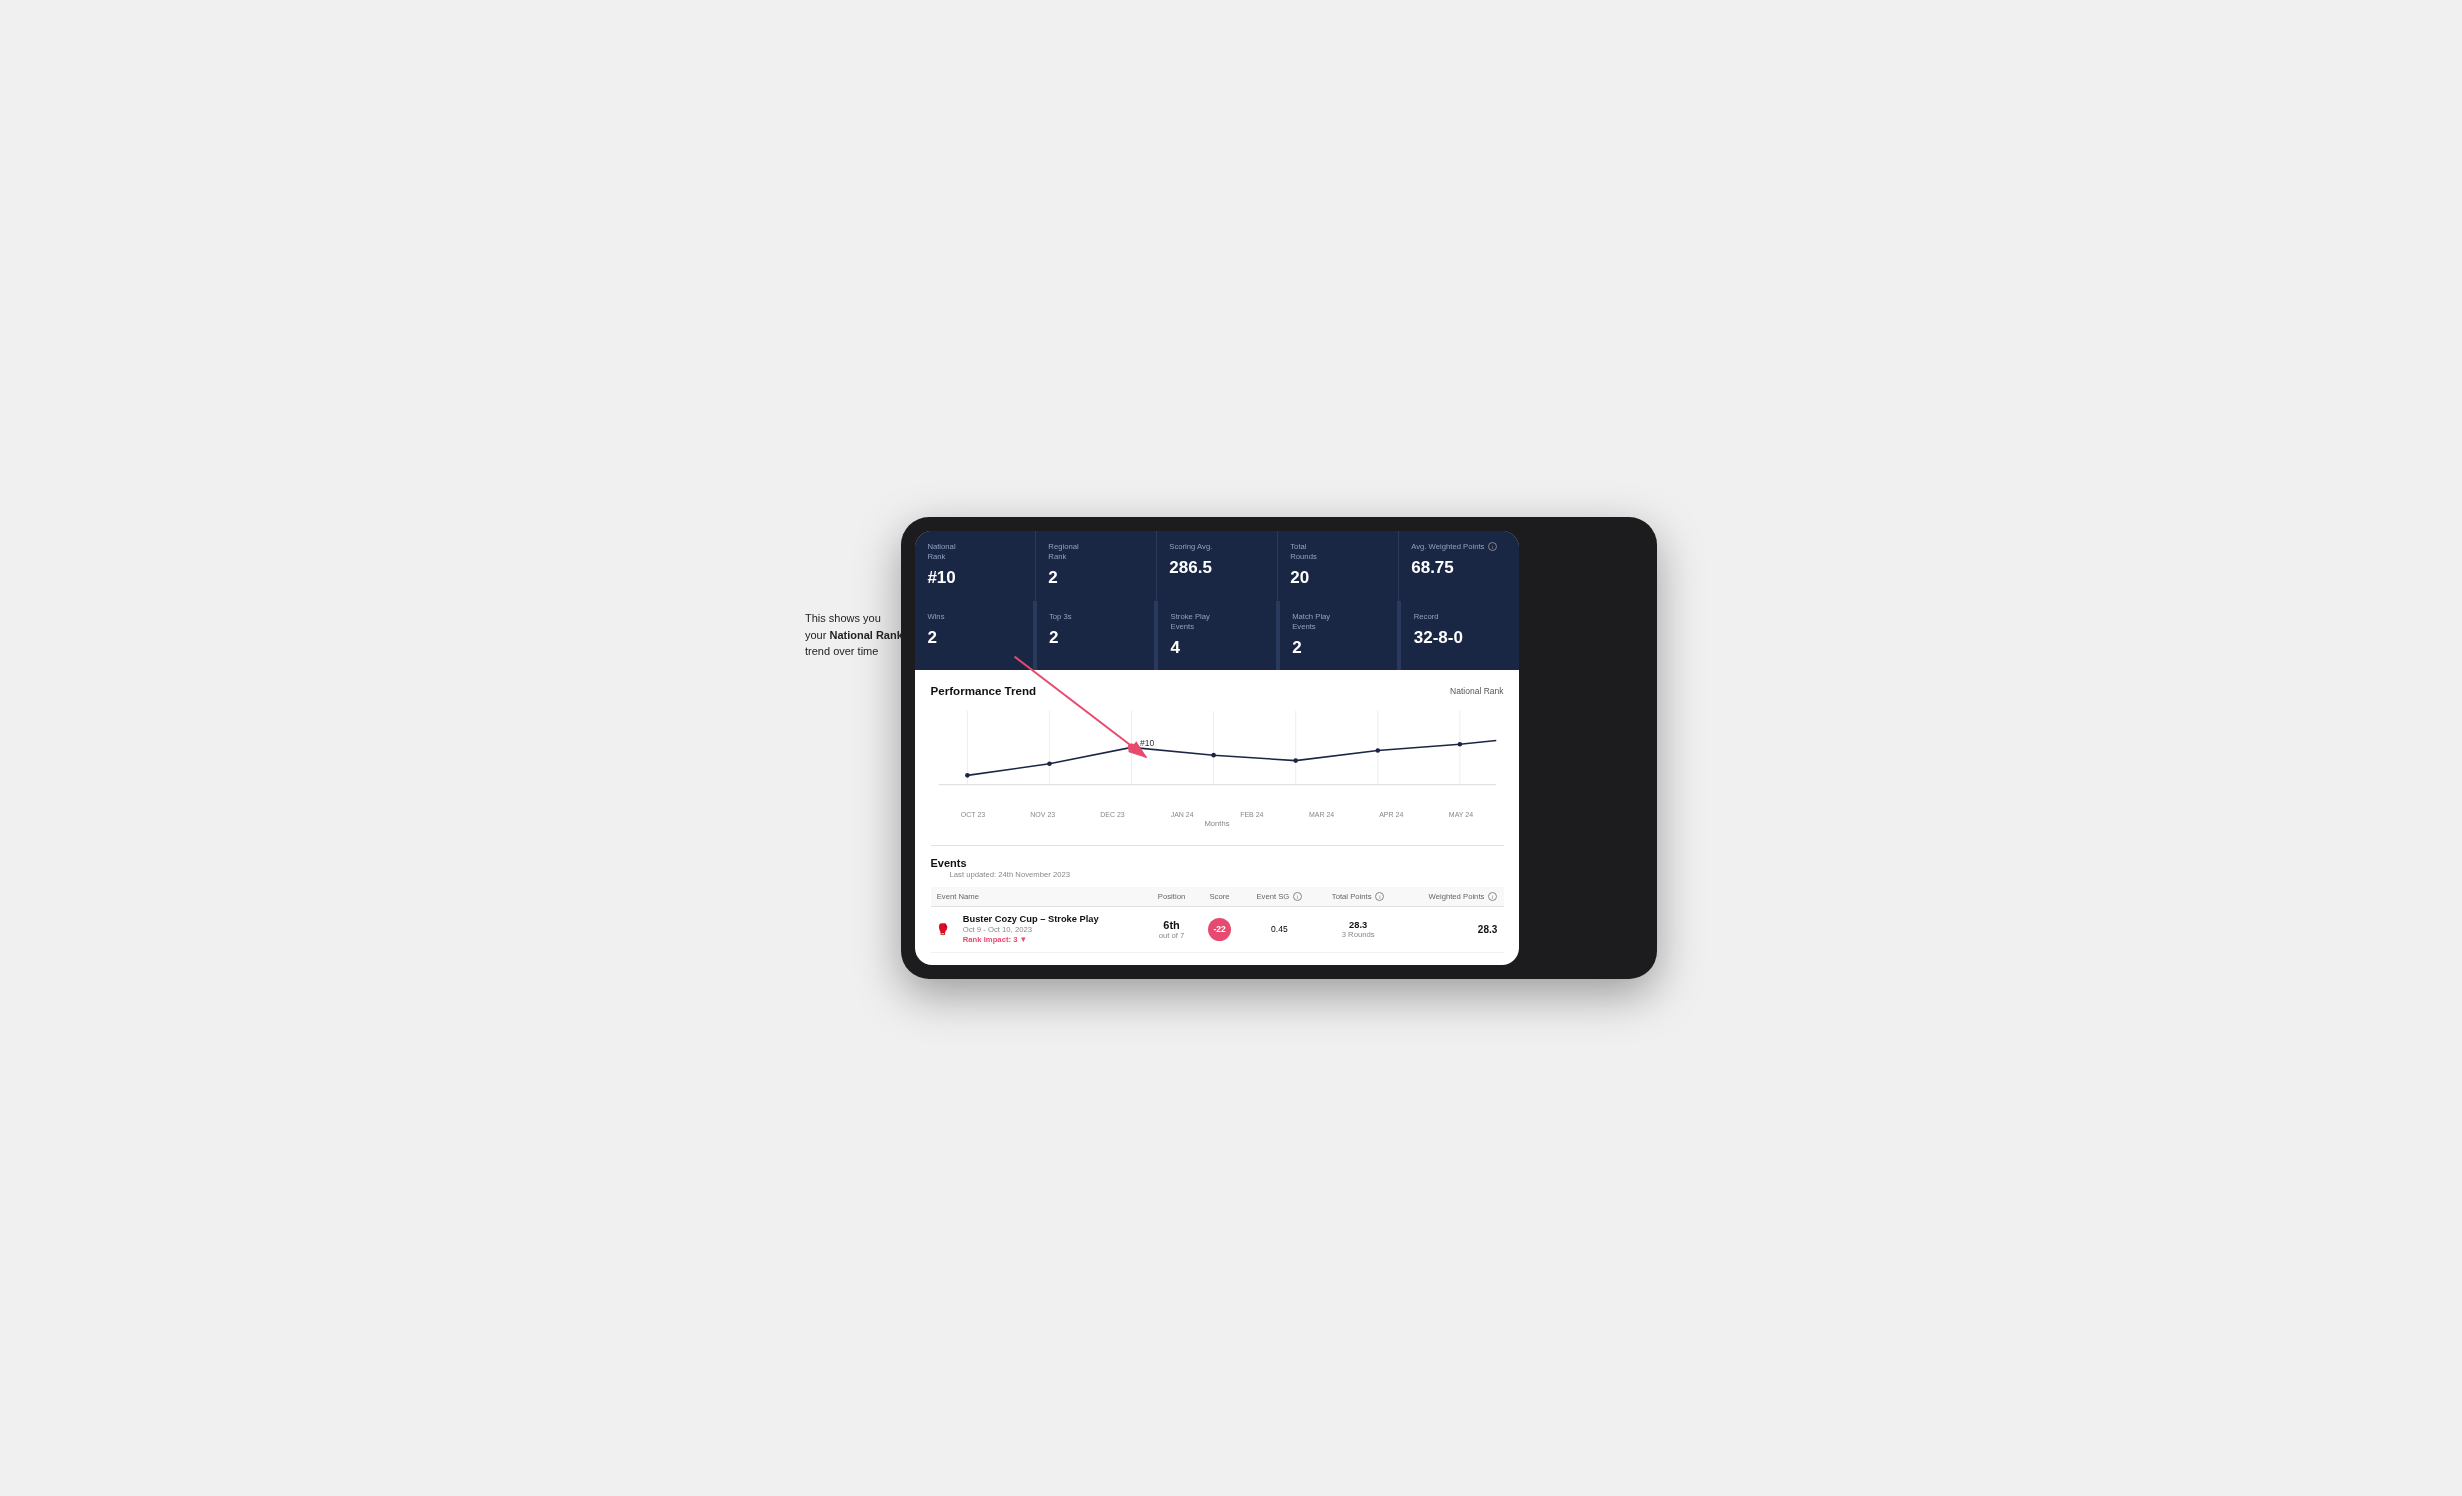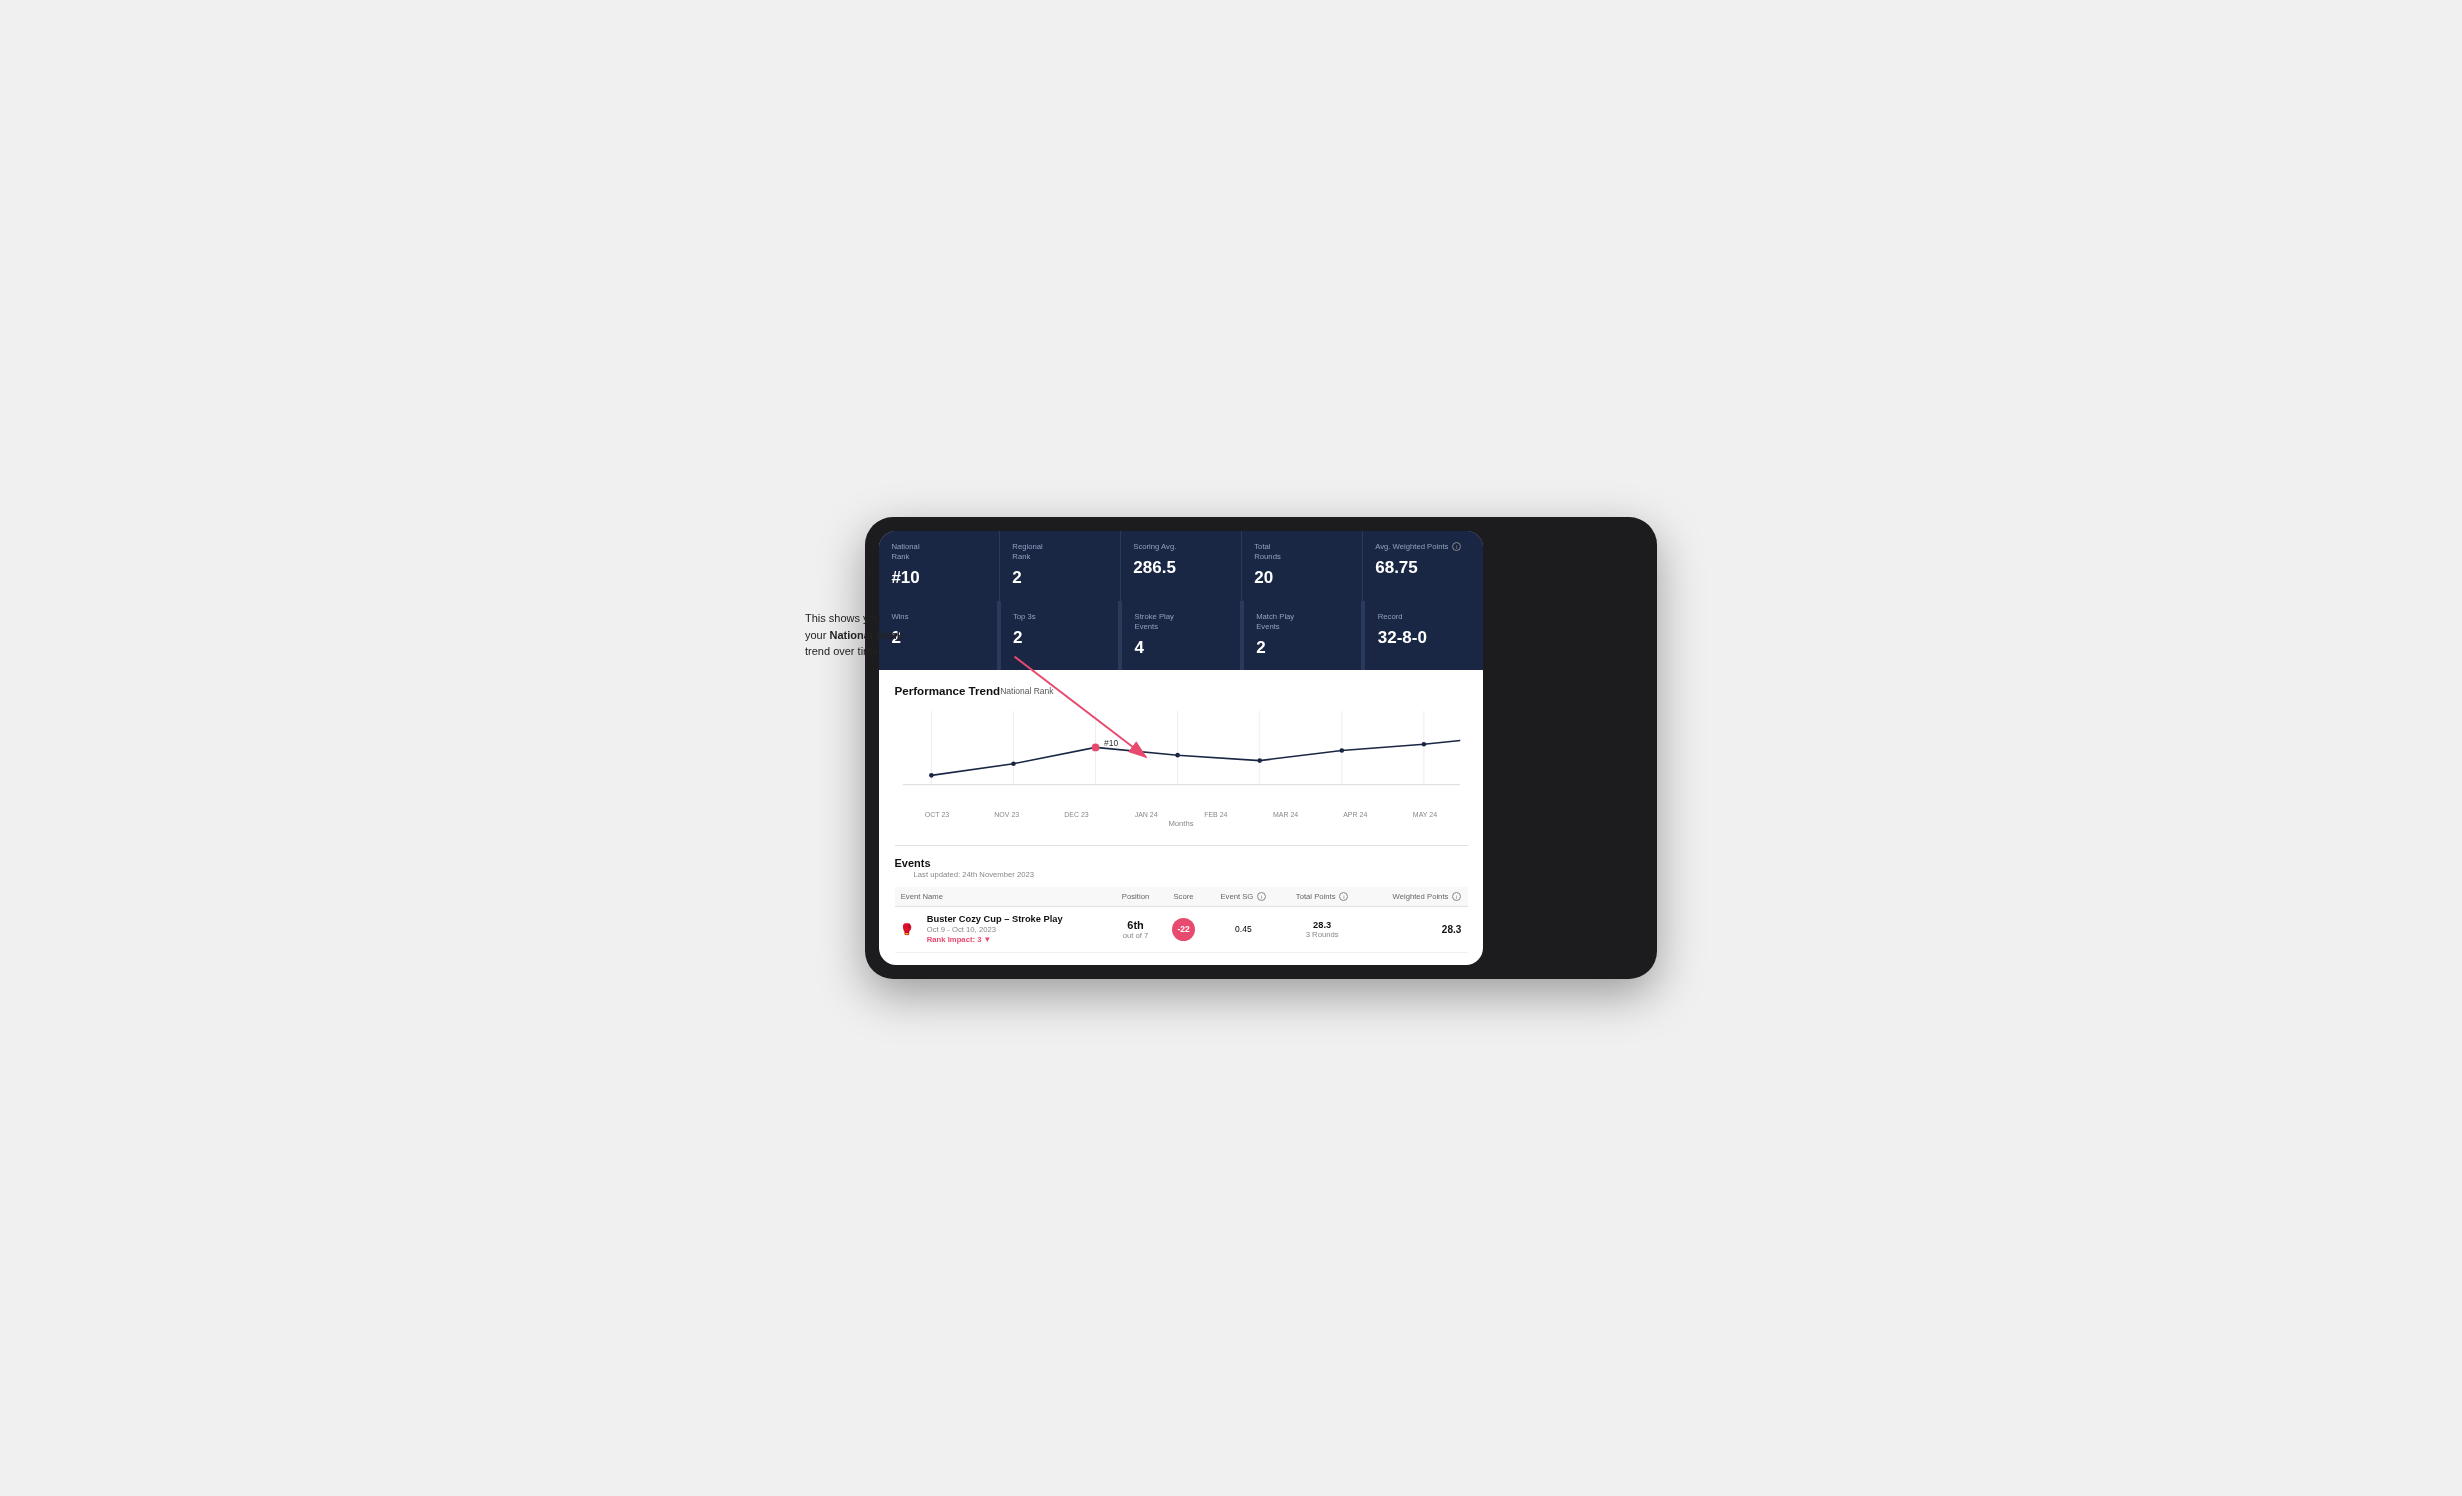--- a/index.html
+++ b/index.html
@@ -34,21 +34,21 @@
     .arrow-svg {
       position: absolute;
       left: 101px;
       top: 101px;
       z-index: 10;
       pointer-events: none;
     }
 
     
     .tablet-frame {
-      margin-left: 60px;
+      margin-left: 96px;
       background: #1c1c1e;
       border-radius: 28px;
       padding: 14px;
       box-shadow: 0 15.5px 46px rgba(0,0,0,0.35);
     }
 
     .tablet-screen {
       background: #fff;
       border-radius: 17px;
       overflow: hidden;
@@ -97,21 +97,21 @@
       background-color: #2a3a5c;
     }
 
     
     .performance-section {
       padding: 14px 15.5px 7.7px;
     }
 
     .perf-header {
       display: flex;
-      justify-content: flex-start;
+      justify-content: space-between;
       align-items: center;
       margin-bottom: 9.3px;
     }
 
     .perf-title {
       font-size: 11.6px;
       font-weight: 700;
       color: #111;
     }
 

